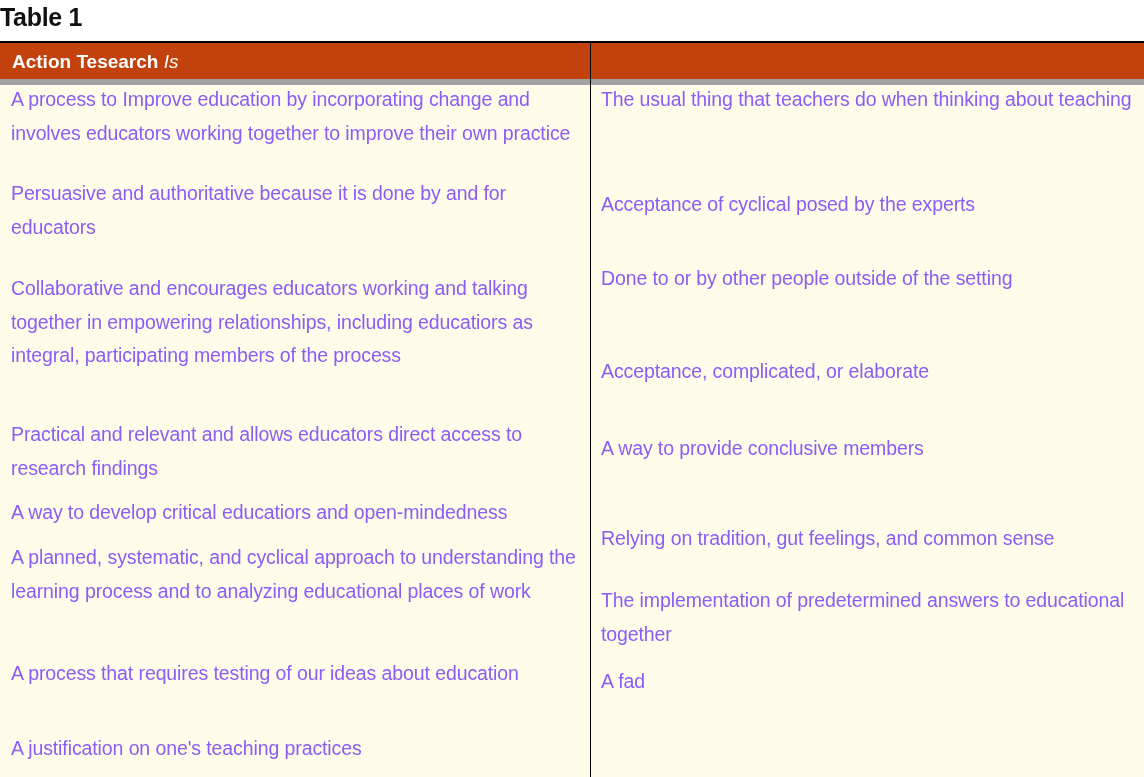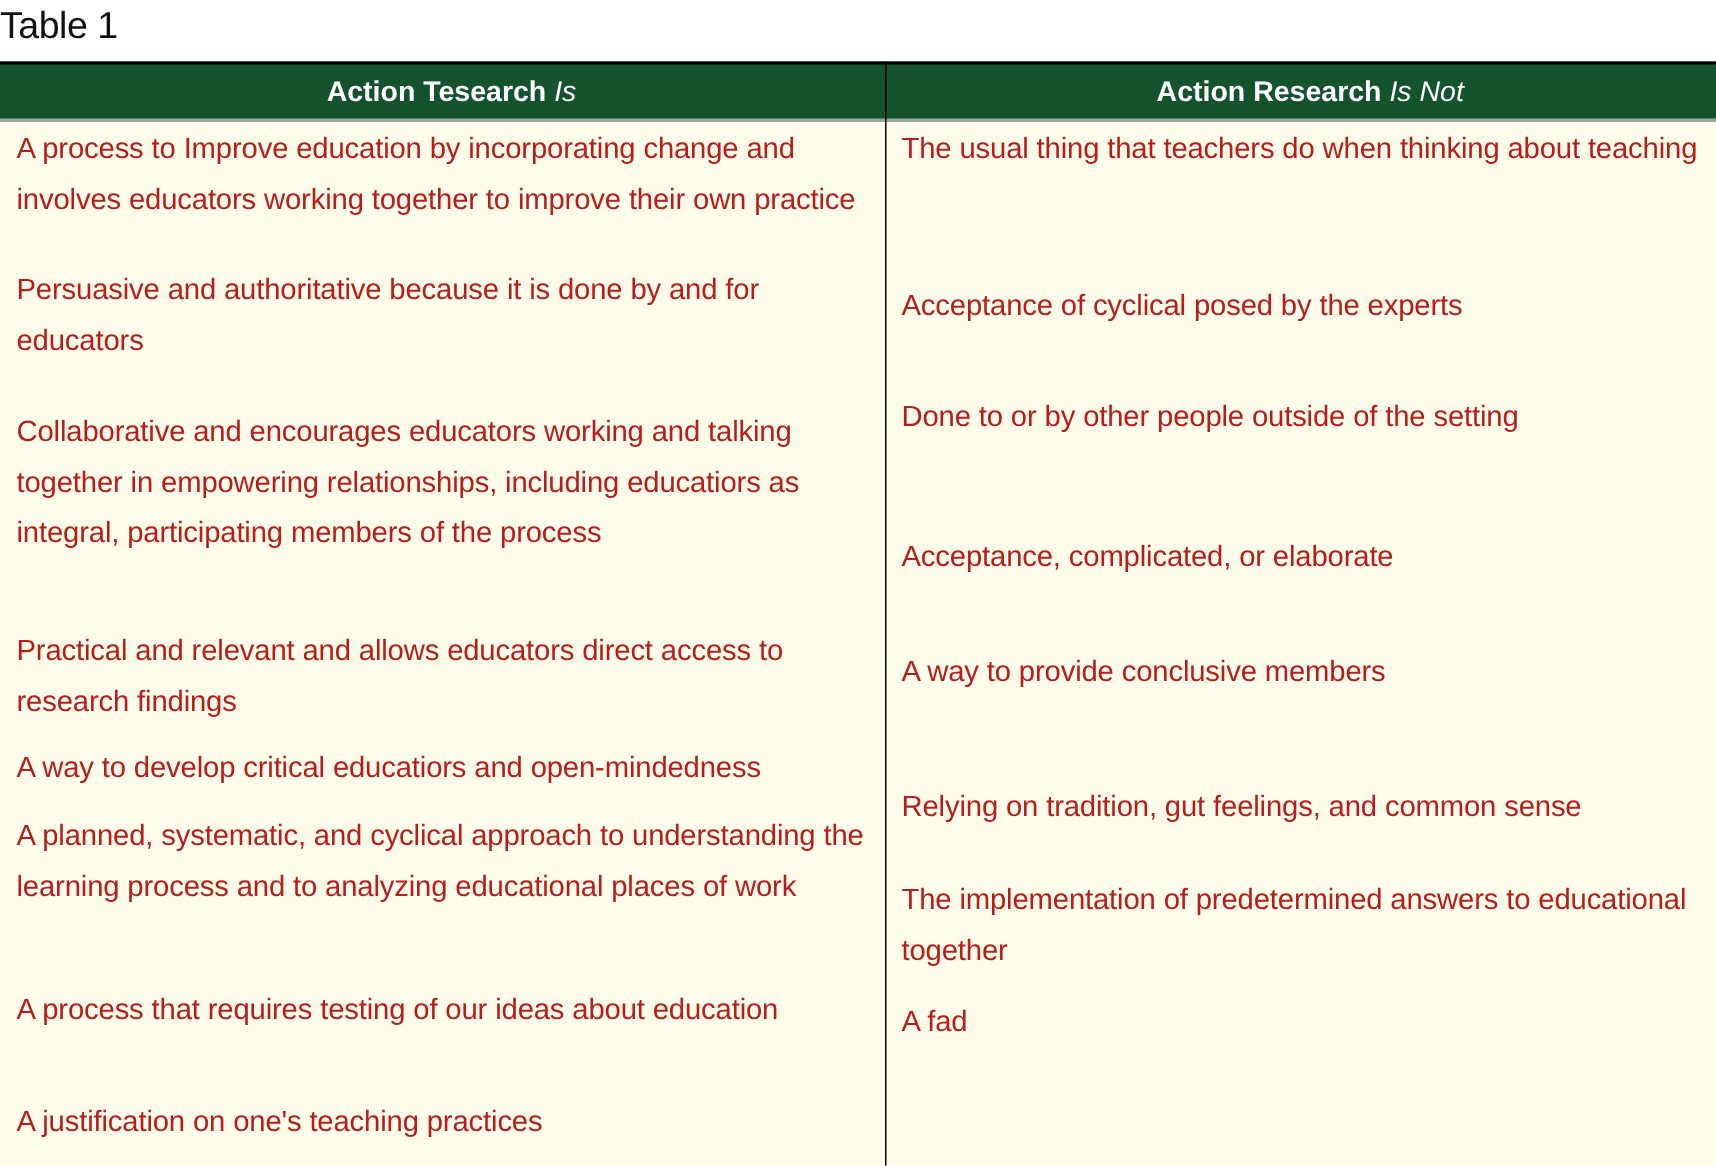--- a/index.html
+++ b/index.html
@@ -13,42 +13,41 @@
       overflow: hidden;
       position: relative;
       font-family: "Liberation Sans", sans-serif;
       color: #111111;
     }
     .caption {
       position: absolute;
       left: 0;
       top: 2px;
       font-size: 25px;
-      font-weight: normal;
+      font-weight: bold;
       letter-spacing: -0.3px;
       line-height: 30px;
     }
     .table {
       position: absolute;
       left: 0;
       top: 41px;
       width: 1144px;
       height: 736px;
       background: #fffce9;
     }
     .header {
       position: absolute;
       left: 0;
       top: 0;
       width: 1144px;
       height: 36px;
-      background: #14532d;
+      background: #c2410c;
       border-top: 2px solid #000;
-      border-bottom: 2px solid #a3a3a3;
-      text-align: center;
+      border-bottom: 6px solid #a3a3a3;
     }
     .header .cell {
       position: absolute;
       top: 0;
       height: 36px;
       line-height: 38px;
       color: #ffffff;
       font-size: 19px;
       font-weight: bold;
       padding-left: 12px;
@@ -71,35 +70,34 @@
     .body-col {
       position: absolute;
       top: 40px;
       box-sizing: border-box;
     }
     .item {
       position: absolute;
       left: 11px;
       font-size: 19.5px;
       line-height: 33.5px;
-      color: #b91c1c;
+      color: #8b5cf6;
       letter-spacing: -0.1px;
     }
     .body-left .item { width: 570px; }
     .body-right .item { left: 10px; width: 540px; }
   </style>
 </head>
 <body>
 
 <div class="caption">Table 1</div>
 
 <div class="table">
   <div class="header">
     <div class="cell col-left"><span>Action Tesearch </span><span class="em">Is</span></div>
-    <div class="cell col-right"><span>Action Research </span><span class="em">Is Not</span></div>
   </div>
 
   <div class="divider"></div>
 
   <div class="body-col body-left col-left">
     <div class="item" style="top:2px">A process to Improve education by incorporating change and involves educators working together to improve their own practice</div>
     <div class="item" style="top:96px">Persuasive and authoritative because it is done by and for educators</div>
     <div class="item" style="top:191px">Collaborative and encourages educators working and talking together in empowering relationships, including educatiors as integral, participating members of the process</div>
     <div class="item" style="top:337px">Practical and relevant and allows educators direct access to research findings</div>
     <div class="item" style="top:415px">A way to develop critical educatiors and open-mindedness</div>

